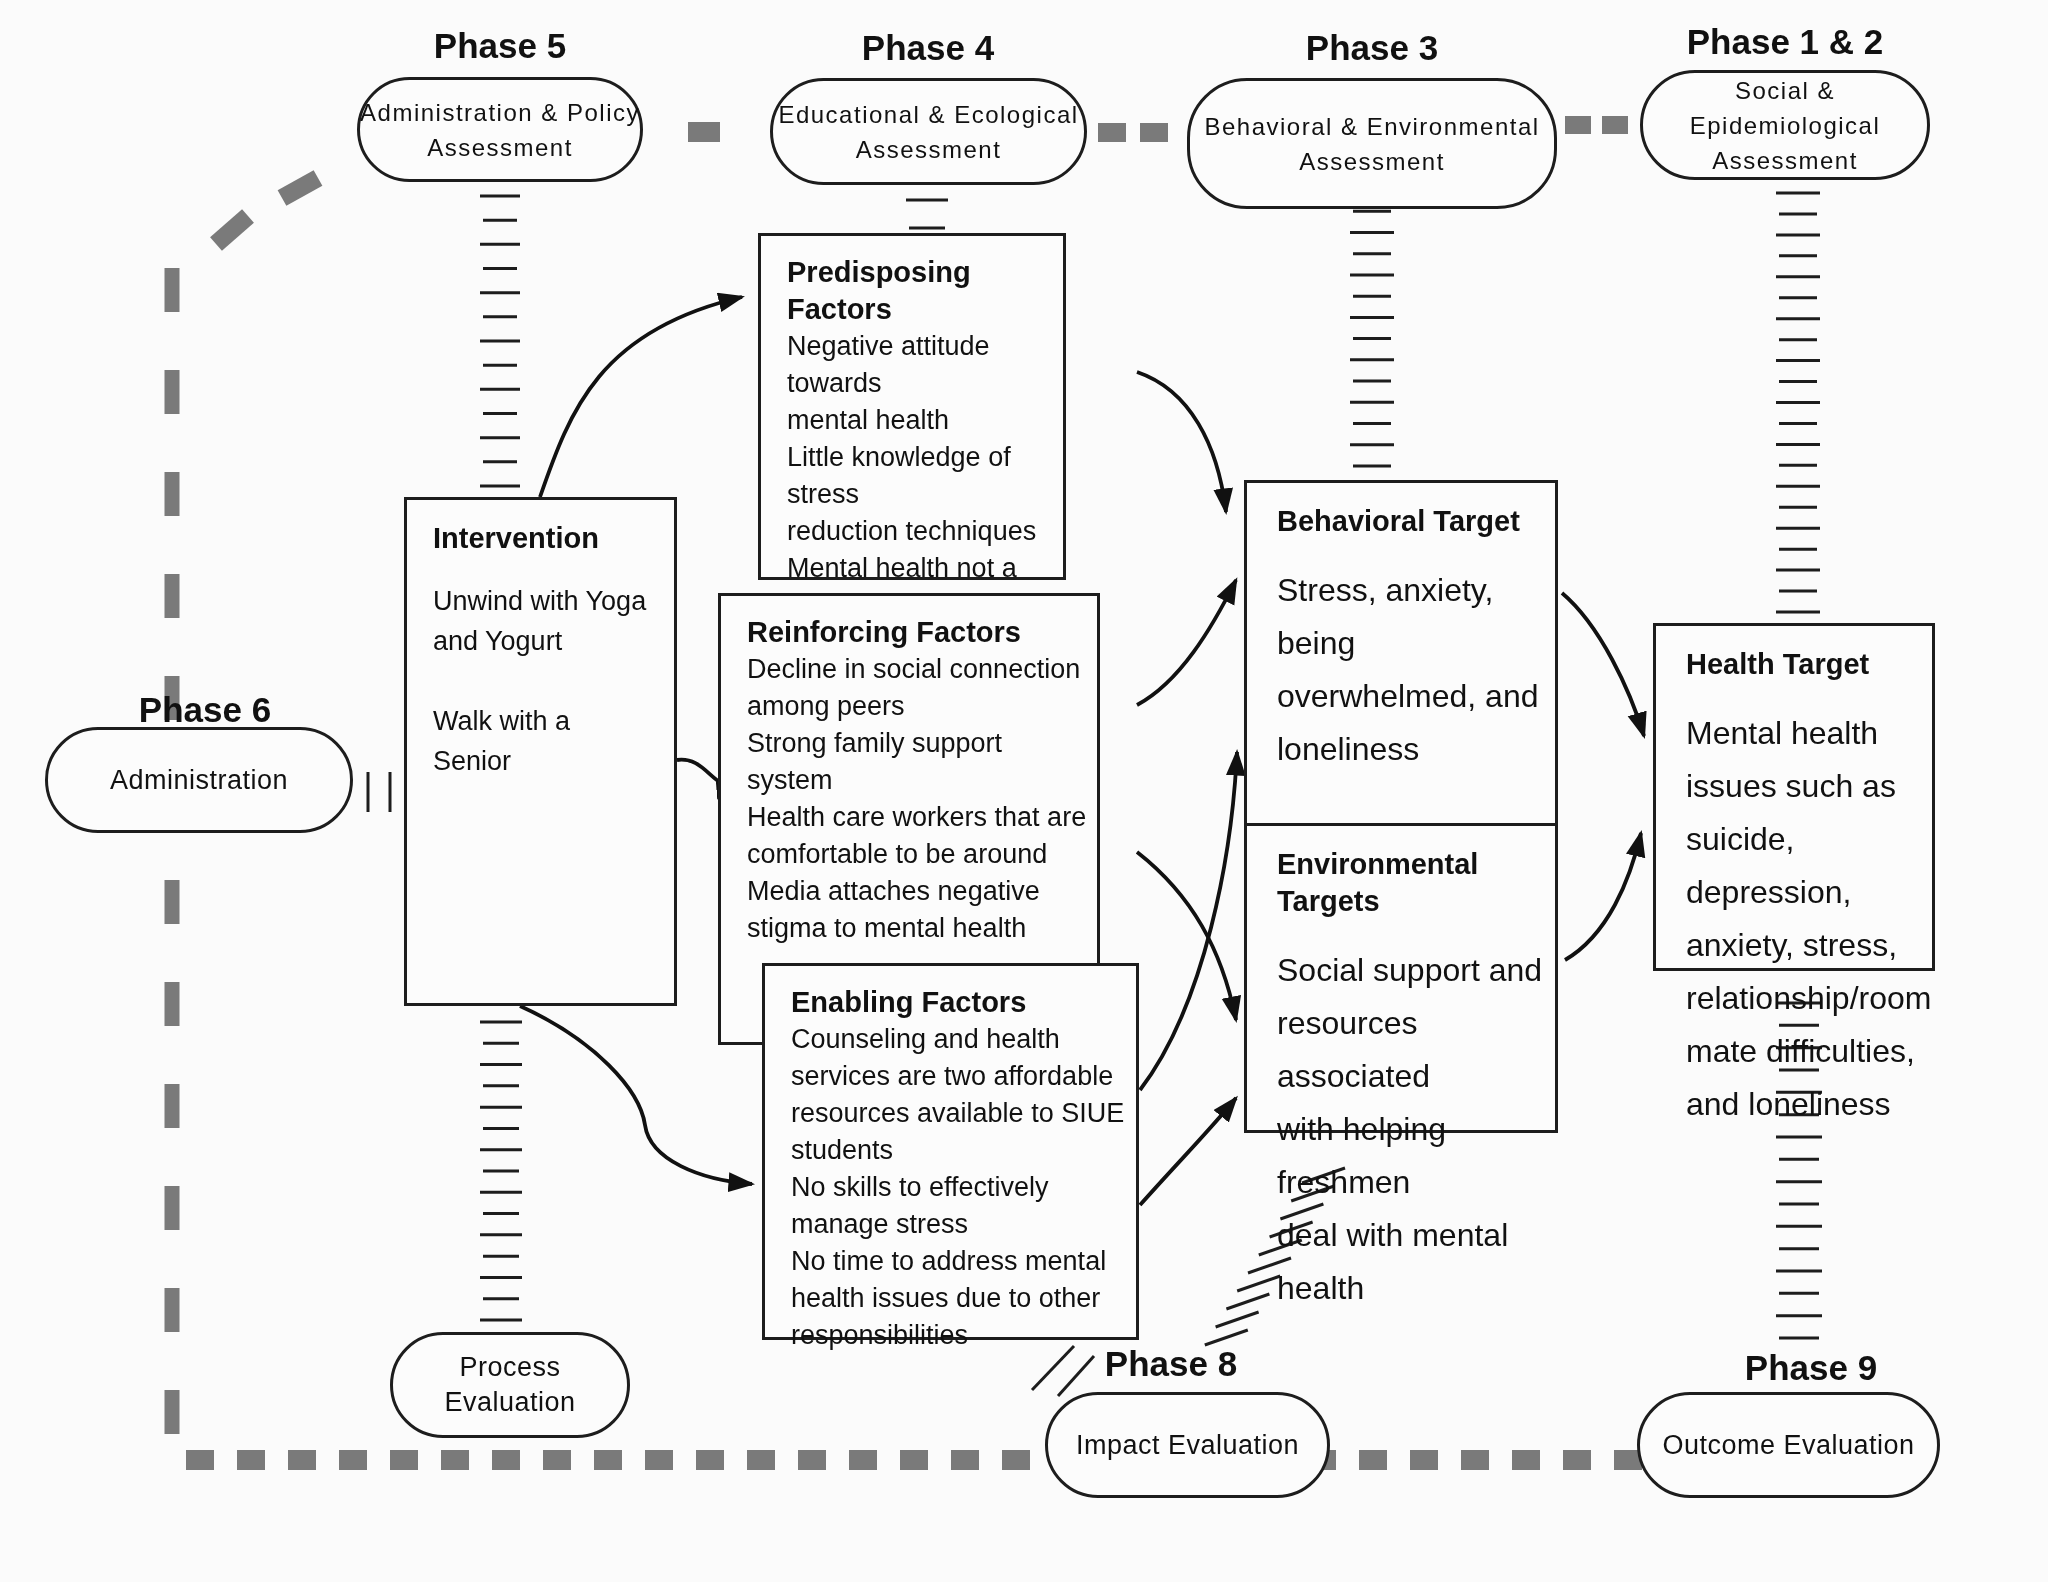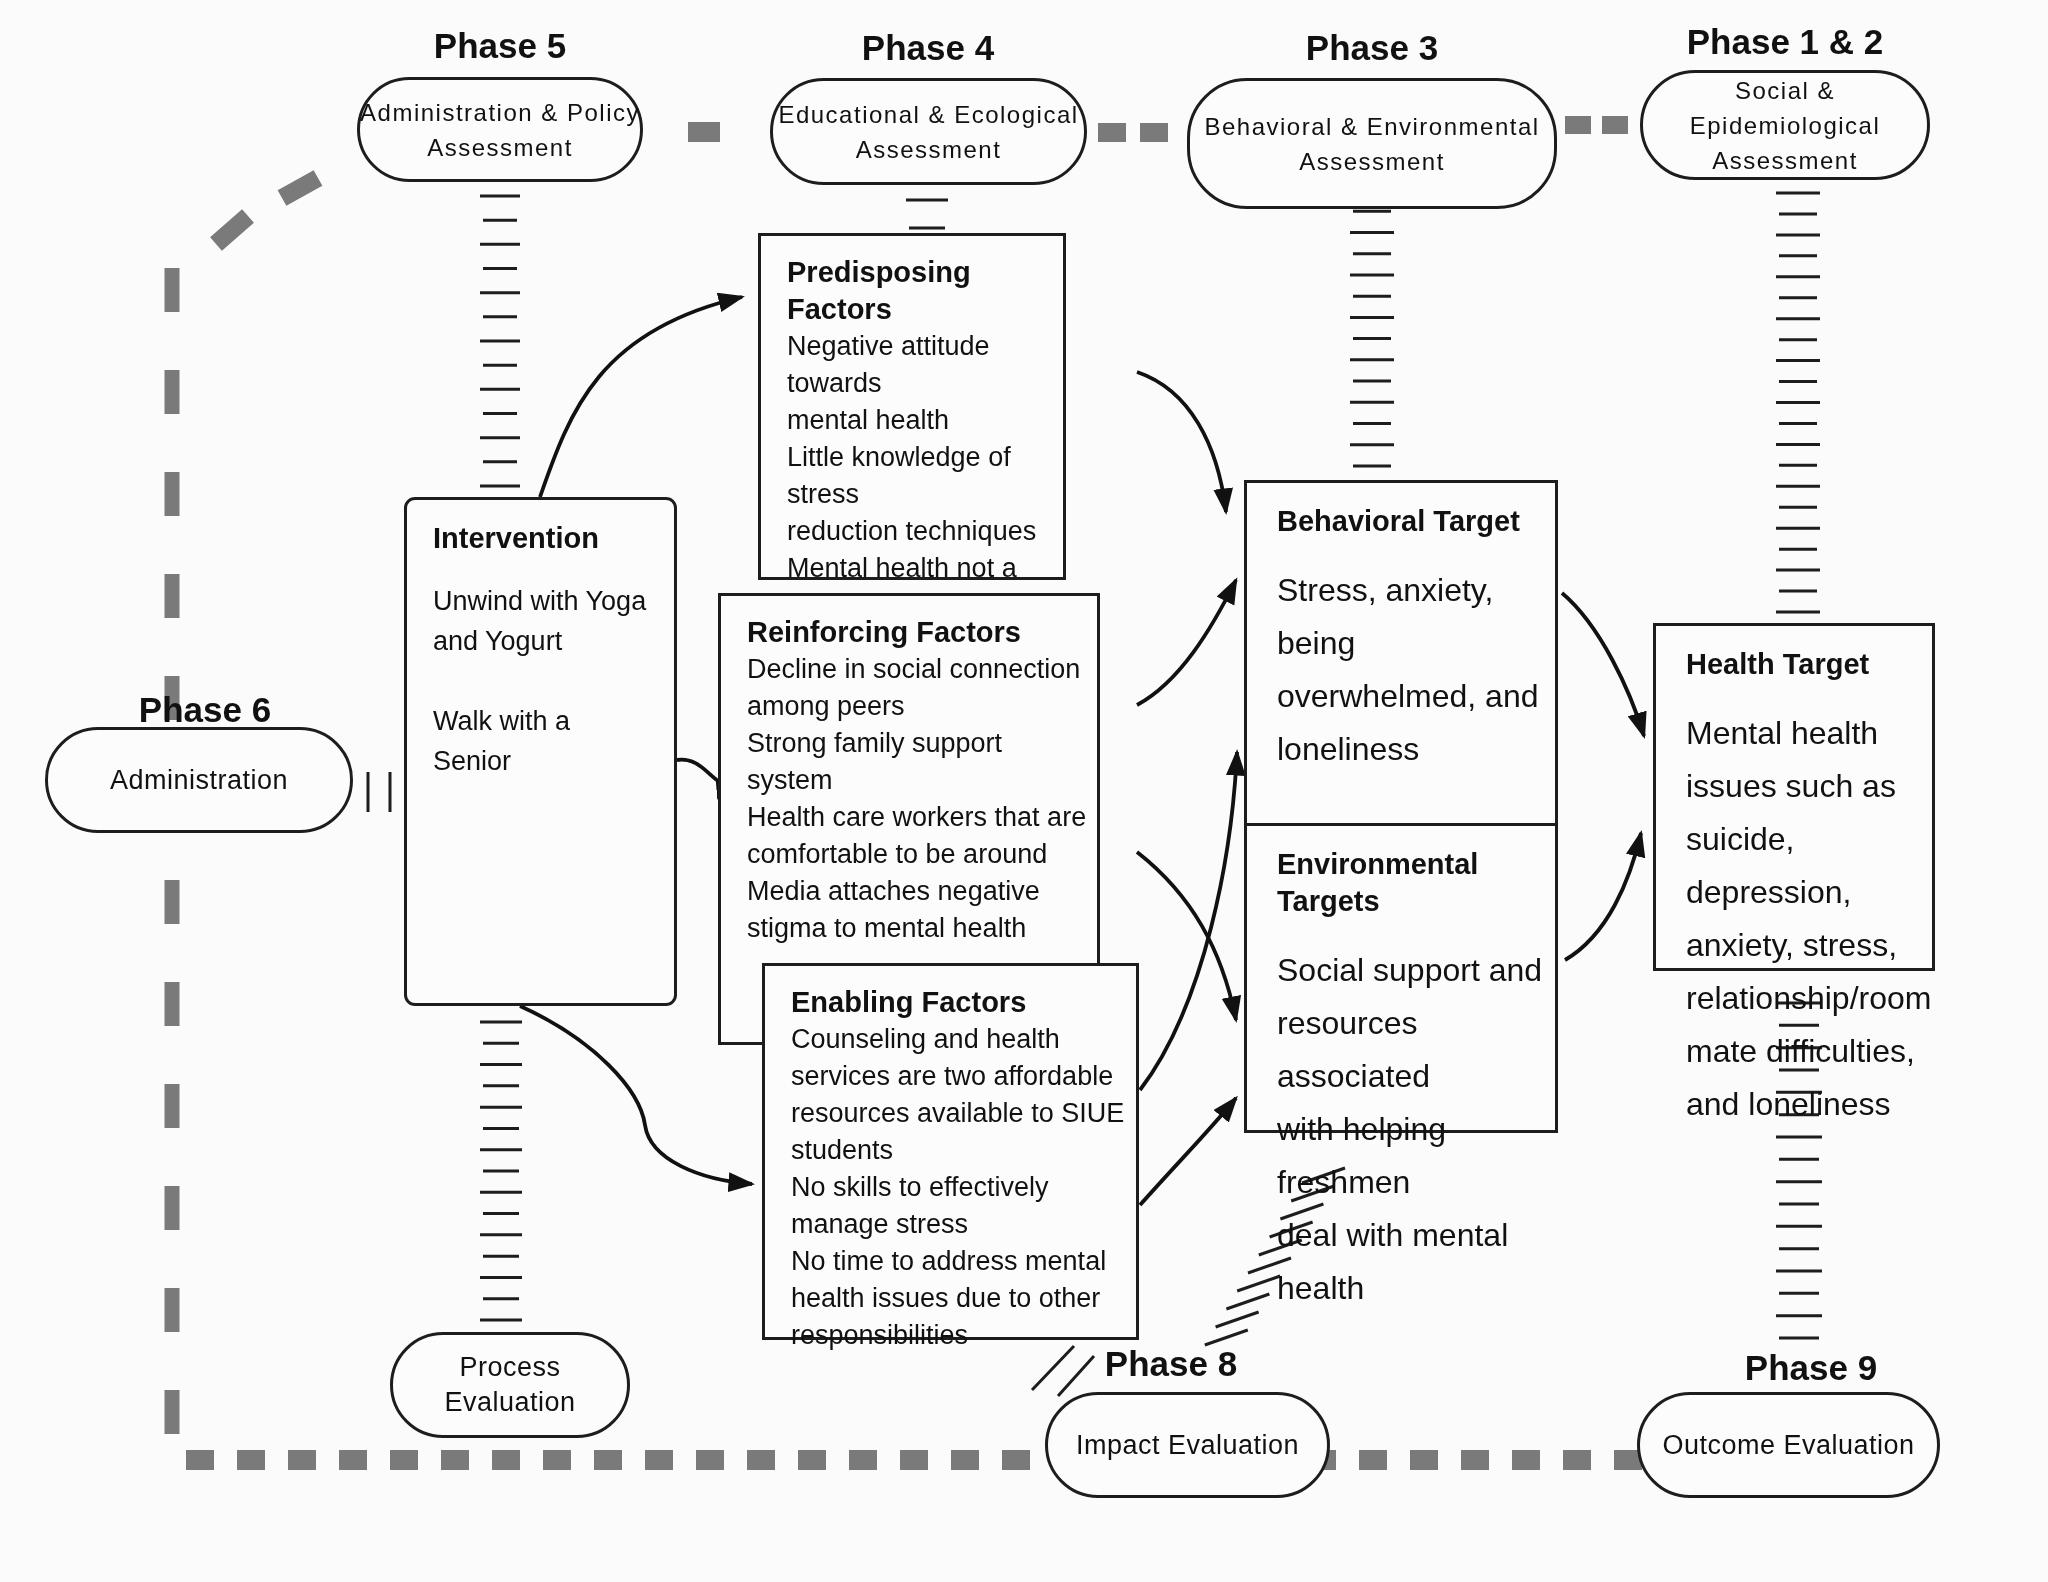--- a/index.html
+++ b/index.html
@@ -25,21 +25,21 @@
     position:absolute;z-index:1;box-sizing:border-box;
     border:3px solid #1d1d1d;background:#fcfcfc;
   }
   .box .title{display:block;font-weight:bold;font-size:29px;line-height:37px;white-space:pre-line;}
   .box .body{display:block;font-size:27px;line-height:37px;white-space:pre-line;}
   .box.factors{padding:18px 8px 0 26px;}
   .box.factors .title{margin-bottom:0;}
   .box.target{padding:20px 10px 0 30px;}
   .box.target .title{margin-bottom:24px;}
   .box.target .body{font-size:32px;line-height:53px;}
-  .box.intervention{padding:20px 10px 0 26px;border-radius:11px;}
+  .box.intervention{padding:20px 10px 0 26px;}
   .box.intervention .title{margin-bottom:24px;}
   .box.intervention .body{line-height:40px;}
 </style>
 </head>
 <body>
 
 <div class="stage">
 
   <svg width="2048" height="1582" viewBox="0 0 2048 1582">
     <defs>

